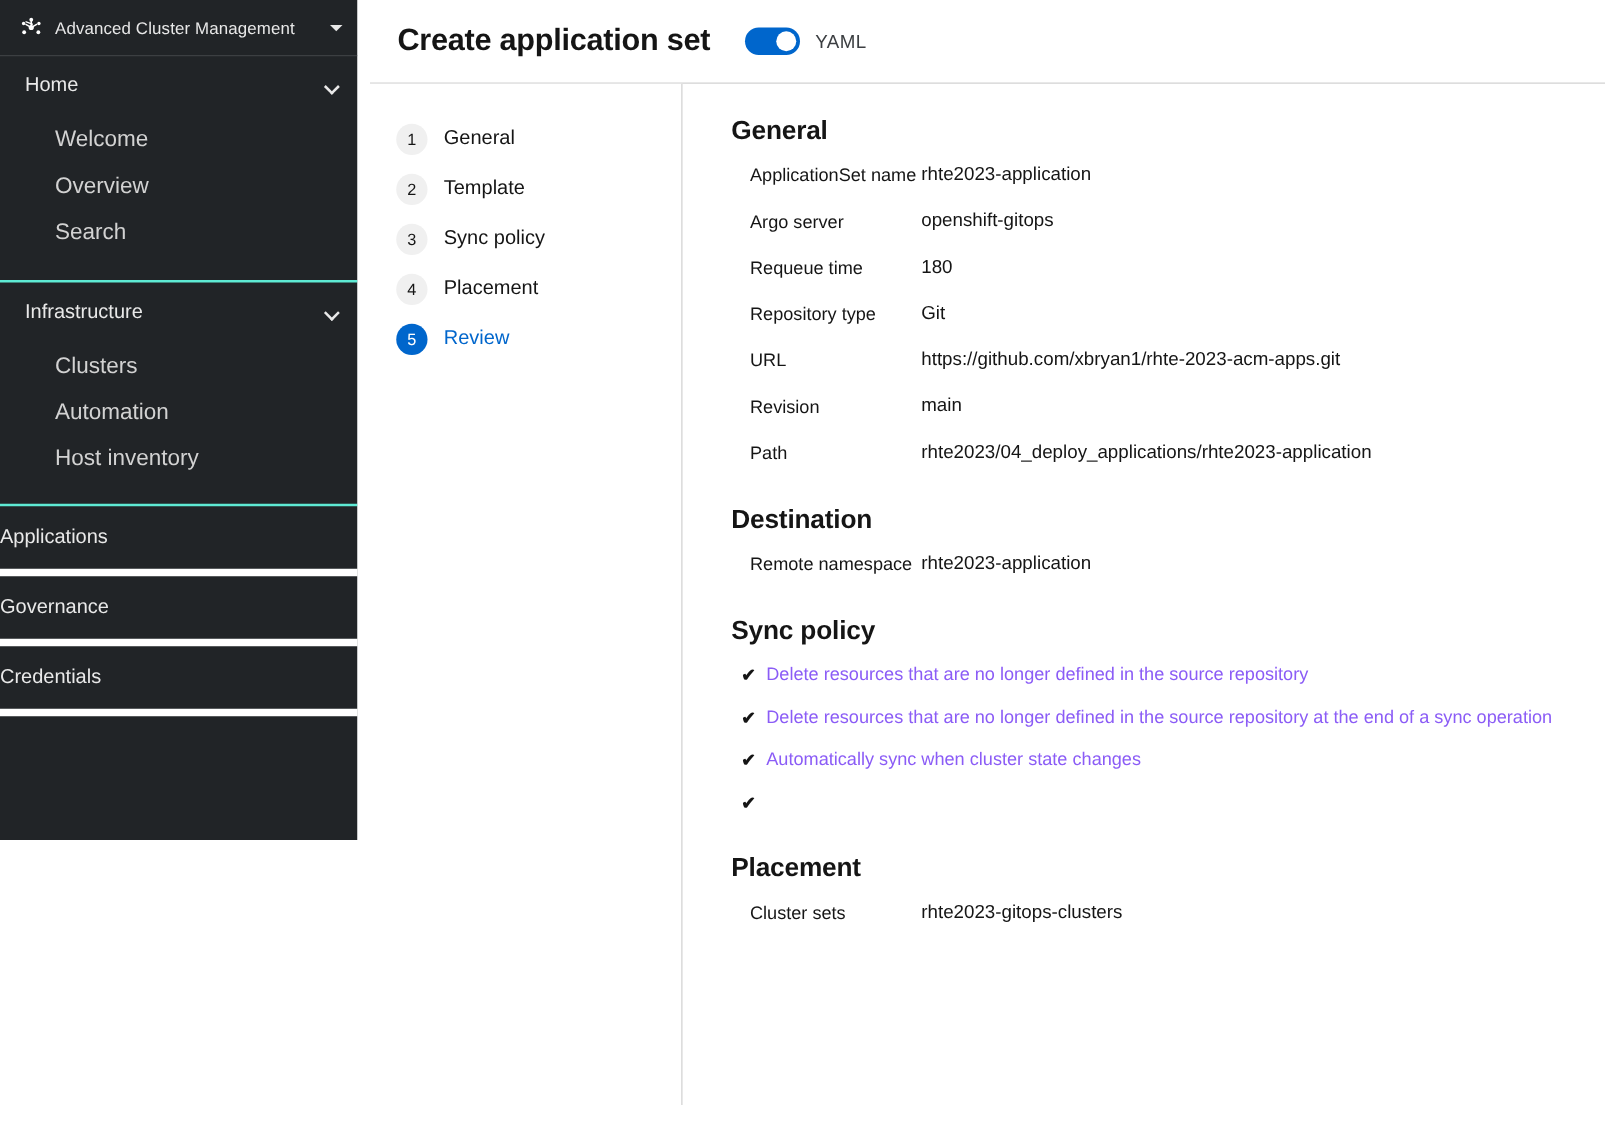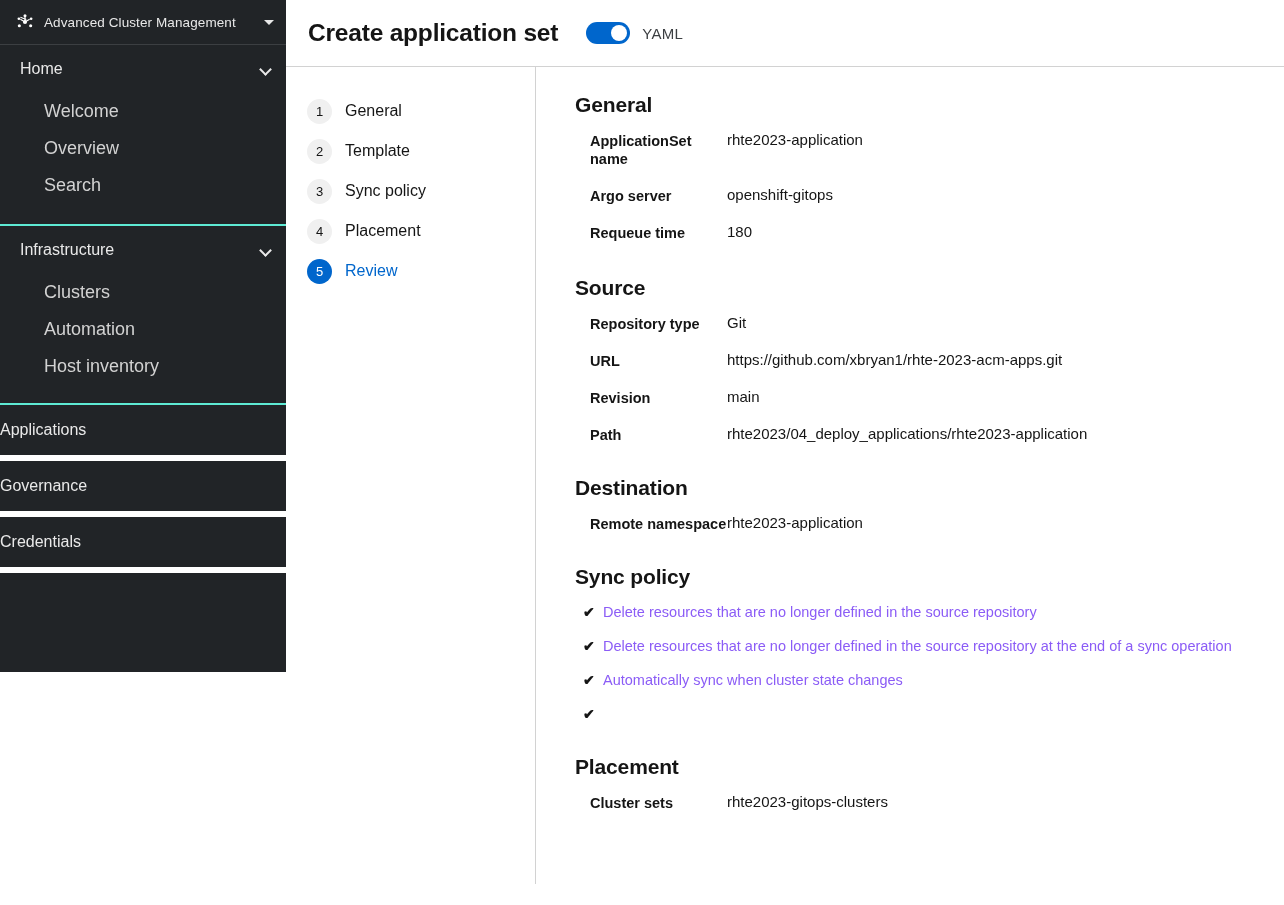--- a/index.html
+++ b/index.html
@@ -113,20 +113,21 @@
   .sidebar-filler { flex: 1 1 auto; }
 
   
   .main {
     flex: 1 1 auto;
     height: 884px;
     background: #ffffff;
     display: flex;
     flex-direction: column;
     min-width: 0;
+    padding-left: 10px;
   }
 
   .page-header {
     height: 67px;
     flex: 0 0 67px;
     border-bottom: 1px solid #d2d2d2;
     display: flex;
     align-items: center;
     padding-left: 22px;
     box-sizing: border-box;
@@ -224,21 +225,21 @@
   .kv {
     display: flex;
     align-items: flex-start;
     margin-bottom: 18px;
     padding-left: 15px;
   }
   .kv-label {
     width: 137px;
     flex: 0 0 137px;
     font-size: 14.5px;
-    font-weight: 700;
+    font-weight: 400;
     color: #151515;
     line-height: 18px;
     padding-top: 1px;
   }
   .kv-value {
     font-size: 15px;
     color: #151515;
     line-height: 18px;
     word-break: break-all;
   }
@@ -383,21 +384,20 @@
         </div>
         <div class="kv">
           <div class="kv-label">Argo server</div>
           <div class="kv-value">openshift-gitops</div>
         </div>
         <div class="kv">
           <div class="kv-label">Requeue time</div>
           <div class="kv-value">180</div>
         </div>
 
-        <h2 class="sec-title spaced">Source</h2>
         <div class="kv">
           <div class="kv-label">Repository type</div>
           <div class="kv-value">Git</div>
         </div>
         <div class="kv">
           <div class="kv-label">URL</div>
           <div class="kv-value">https://github.com/xbryan1/rhte-2023-acm-apps.git</div>
         </div>
         <div class="kv">
           <div class="kv-label">Revision</div>

